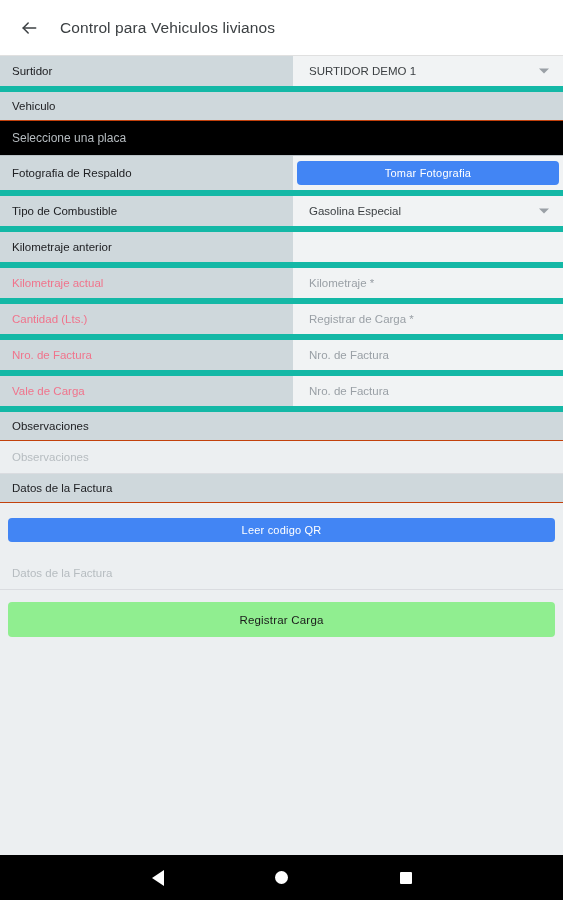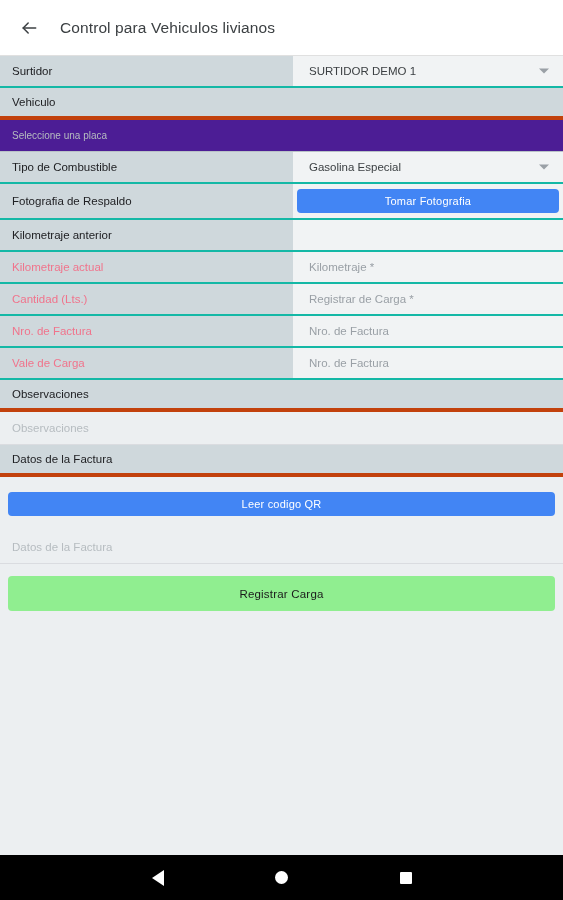--- a/index.html
+++ b/index.html
@@ -45,21 +45,21 @@
   .form {
     flex: 1 1 auto;
     background: #eceff1;
     overflow: hidden;
   }
 
   
   .row {
     display: flex;
     width: 100%;
-    border-bottom: 2px solid #14b8a6;
+    border-bottom: 6px solid #14b8a6;
   }
   .row .lbl {
     width: 293px;
     flex: 0 0 293px;
     background: #cfd8dc;
     padding: 9px 12px;
     font-size: 11.5px;
     color: #202124;
     display: flex; align-items: center;
     min-height: 29px;
@@ -87,33 +87,33 @@
     border-top: 5px solid #9aa0a6;
   }
 
   
   .band {
     width: 100%;
     background: #cfd8dc;
     padding: 8px 12px;
     font-size: 11.5px;
     color: #202124;
-    border-bottom: 4px solid #c2410c;
+    border-bottom: 1px solid #c2410c;
     min-height: 28px;
     display: flex; align-items: center;
   }
 
   
   .fullinput {
     width: 100%;
-    background: #4c1d95;
+    background: #000000;
     border: none;
     border-bottom: 1px solid #b9c2c7;
     padding: 10px 12px;
-    font-size: 10px;
+    font-size: 12px;
     color: #9aa0a6;
     font-family: "Liberation Sans", sans-serif;
     display: block;
     min-height: 32px;
   }
   .fullinput::placeholder { color: #b6bcc0; }
 
   
   .flatinput {
     width: 100%;
@@ -227,35 +227,35 @@
         <span>SURTIDOR DEMO 1</span>
         <span class="caret"></span>
       </div>
     </div>
 
     <div class="band">Vehiculo</div>
     <input class="fullinput" type="text" placeholder="Seleccione una placa" style="">
 
 
     <div class="row">
+      <div class="lbl">Fotografia de Respaldo</div>
+      <div class="val btncell">
+        <button class="btn-blue-inline">Tomar Fotografia</button>
+      </div>
+    </div>
+
+    <div class="row">
       <div class="lbl">Tipo de Combustible</div>
       <div class="val filled">
         <span>Gasolina Especial</span>
         <span class="caret"></span>
       </div>
     </div>
 
     <div class="row">
-      <div class="lbl">Fotografia de Respaldo</div>
-      <div class="val btncell">
-        <button class="btn-blue-inline">Tomar Fotografia</button>
-      </div>
-    </div>
-
-    <div class="row">
       <div class="lbl">Kilometraje anterior</div>
       <div class="val plain"></div>
     </div>
 
     <div class="row">
       <div class="lbl req">Kilometraje actual</div>
       <div class="val">
         <span>Kilometraje *</span>
       </div>
     </div>

